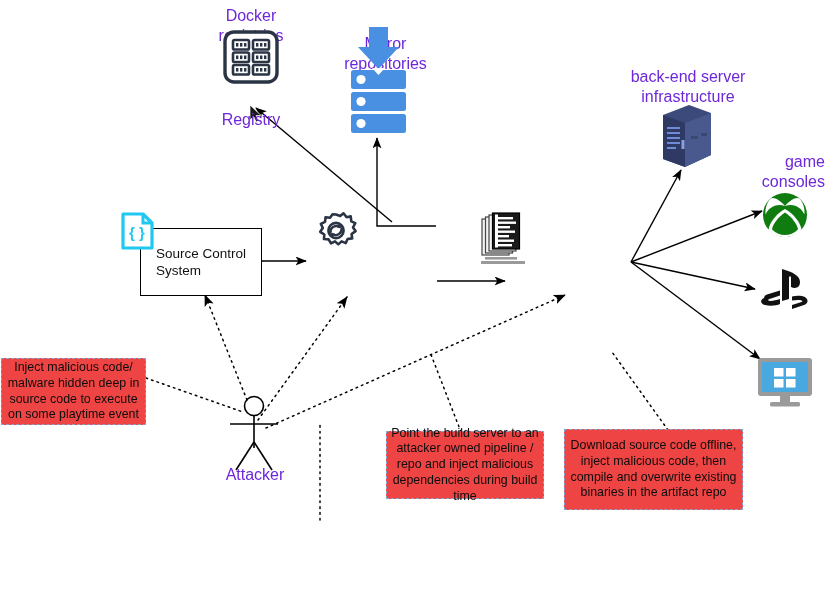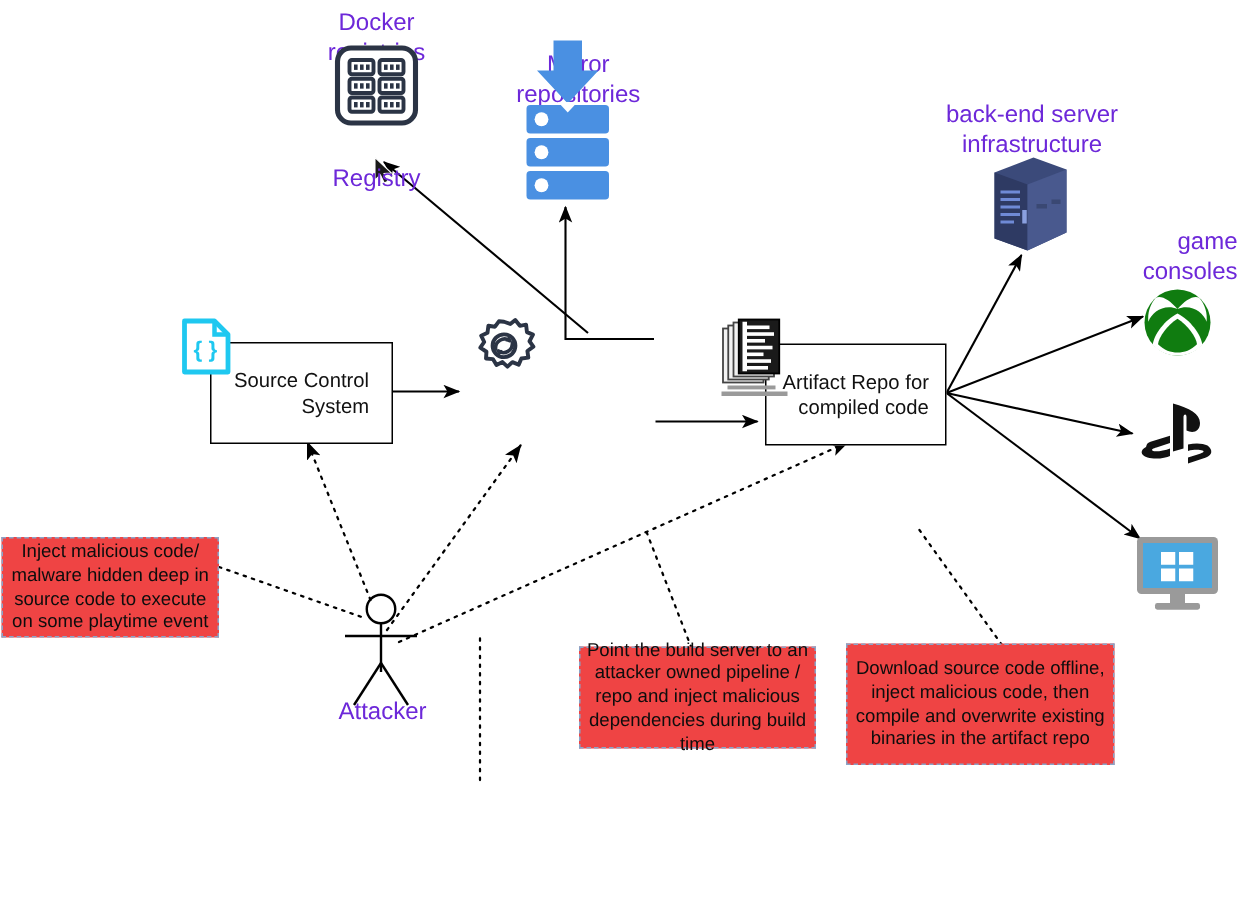--- a/index.html
+++ b/index.html
@@ -29,21 +29,21 @@
     pointer-events: none;
   }
   .node-box {
     position: absolute;
     box-sizing: border-box;
     border: 1.4px solid #000000;
     background: #ffffff;
     display: flex;
     align-items: center;
     justify-content: center;
-    text-align: right;
+    text-align: left;
     font-size: 13.5px;
     line-height: 1.28;
     color: #111111;
   }
   .plain-label {
     position: absolute;
     text-align: center;
     font-size: 16px;
     line-height: 1.25;
     color: #6d28d9;
@@ -210,24 +210,20 @@
       </g>
       <g fill="none" stroke="#2b3445" stroke-width="2.4" stroke-linecap="round">
         <path d="M17.4,22.5 a6,6 0 0 1 9.4,-5.4"></path>
         <path d="M28.6,18.6 a6,6 0 0 1 -9.4,5.4"></path>
       </g>
       <path d="M26.1,13.6 L28.4,17.8 L24,17.6 z" fill="#2b3445"></path>
       <path d="M19.9,27.4 L17.6,23.2 L22,23.4 z" fill="#2b3445"></path>
     </svg>
   </div>
 
-  <div class="node-box" style="left:510px; top:229px; width:121px; height:68px;">
-    <span style="white-space:pre-line;">Artifact Repo for
-compiled code</span>
-  </div>
 
   <div class="icon-abs" style="left:479px; top:211px; width:52px; height:56px;">
     <svg width="52" height="56" viewBox="0 0 52 56">
       <g stroke="#444" stroke-width="1.2" fill="#f2f2f2">
         <rect x="3" y="8" width="27" height="36"></rect>
         <rect x="6.5" y="6" width="27" height="36"></rect>
         <rect x="10" y="4" width="27" height="36"></rect>
       </g>
       <rect x="13.5" y="2" width="27" height="36" fill="#1a1a1a" stroke="#000" stroke-width="1.2"></rect>
       <g fill="#ffffff">

